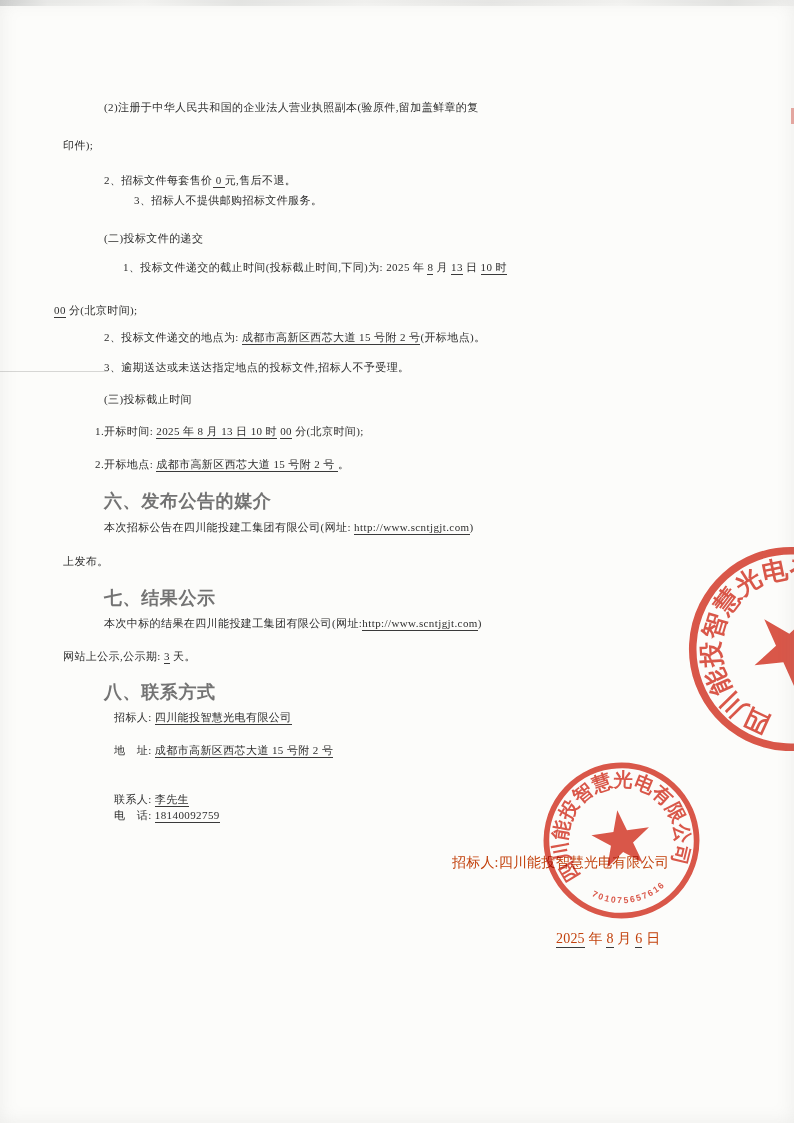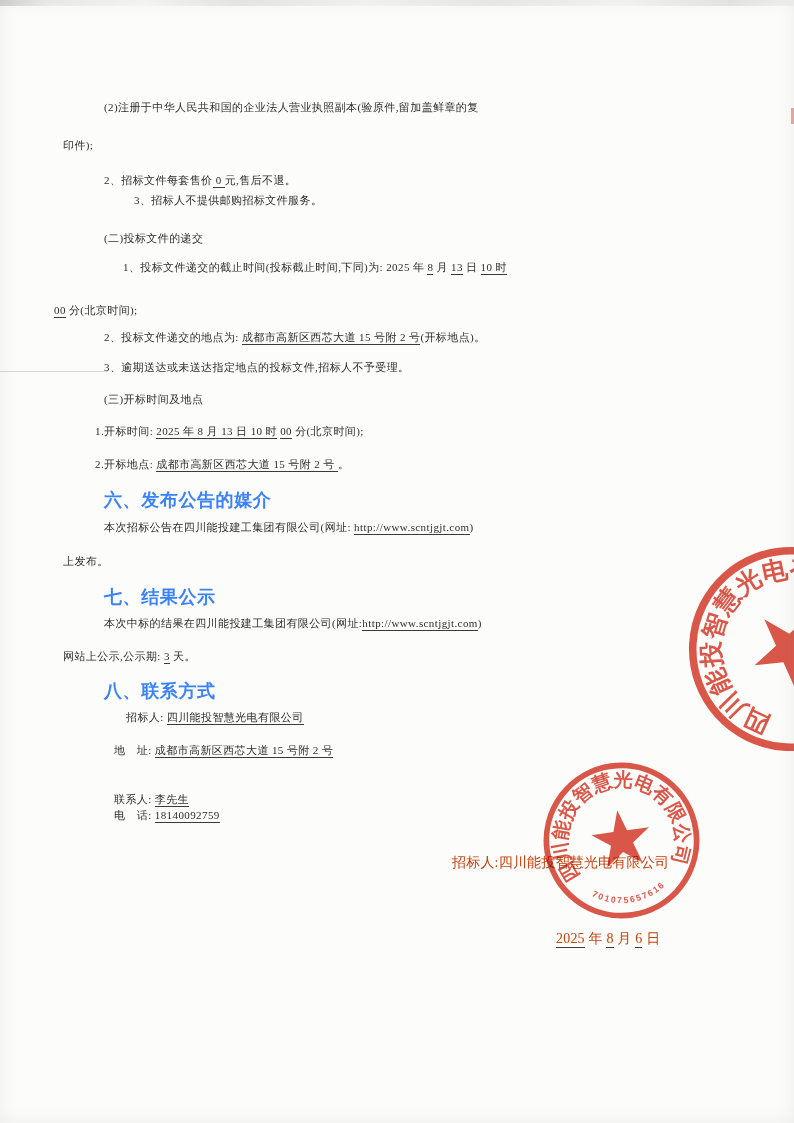--- a/index.html
+++ b/index.html
@@ -31,24 +31,24 @@
   .line{
     position:absolute;
     white-space:nowrap;
     font-size:11px;
     line-height:1.25;
     color:#2d2d2d;
     letter-spacing:.4px;
     z-index:2;
   }
   .line.hd{
-    font-family:Liberation Mono, monospace;
+    font-family:Liberation Sans, sans-serif;
     font-weight:700;
     font-size:18px;
-    color:#3b82f6;
+    color:#737373;
     letter-spacing:.6px;
   }
   .line.sign{
     font-size:14px;
     letter-spacing:.2px;
     color:#c2410c;
   }
   .u{
     border-bottom:1px solid #3a3a3a;
     padding-bottom:1px;
@@ -81,31 +81,31 @@
 <div id="lines-root">
     <div class="line" style="top: 101px; left: 104px;"><span>(2)注册于中华人民共和国的企业法人营业执照副本(验原件,留加盖鲜章的复</span></div>
     <div class="line" style="top: 139px; left: 63px;"><span>印件);</span></div>
     <div class="line" style="top: 174px; left: 104px;"><span>2、招标文件每套售价</span><span class="u"> 0 </span><span>元,售后不退。</span></div>
     <div class="line" style="top: 194px; left: 104px; margin-left: 30px;"><span>3、招标人不提供邮购招标文件服务。</span></div>
     <div class="line" style="top: 232px; left: 104px;"><span>(二)投标文件的递交</span></div>
     <div class="line" style="top: 261px; left: 104px; margin-left: 19px;"><span>1、投标文件递交的截止时间(投标截止时间,下同)为: 2025 年 </span><span class="u">8</span><span> 月 </span><span class="u">13</span><span> 日 </span><span class="u">10 时</span></div>
     <div class="line" style="top: 296px; left: 54px; margin-top: 8px;"><span class="u">00</span><span> 分(北京时间);</span></div>
     <div class="line" style="top: 331px; left: 104px;"><span>2、投标文件递交的地点为: </span><span class="u">成都市高新区西芯大道 15 号附 2 号</span><span>(开标地点)。</span></div>
     <div class="line" style="top: 361px; left: 104px;"><span>3、逾期送达或未送达指定地点的投标文件,招标人不予受理。</span></div>
-    <div class="line" style="top: 393px; left: 104px;"><span>(三)开标时间及地点</span></div>
+    <div class="line" style="top: 393px; left: 104px;"><span>(三)投标截止时间</span></div>
     <div class="line" style="top: 425px; left: 95px;"><span>1.开标时间: </span><span class="u"> 2025 年 8 月 13 日 10 时</span><span> </span><span class="u">00</span><span> 分(北京时间);</span></div>
     <div class="line" style="top: 458px; left: 95px;"><span>2.开标地点: </span><span class="u"> 成都市高新区西芯大道 15 号附 2 号 </span><span>。</span></div>
     <div class="line hd" style="top: 490px; left: 104px;"><span>六、发布公告的媒介</span></div>
     <div class="line" style="top: 521px; left: 104px;"><span>本次招标公告在四川能投建工集团有限公司(网址: </span><span class="u">http://www.scntjgjt.com</span><span>)</span></div>
     <div class="line" style="top: 555px; left: 63px;"><span>上发布。</span></div>
     <div class="line hd" style="top: 587px; left: 104px;"><span>七、结果公示</span></div>
     <div class="line" style="top: 617px; left: 104px;"><span>本次中标的结果在四川能投建工集团有限公司(网址:</span><span class="u">http://www.scntjgjt.com</span><span>)</span></div>
     <div class="line" style="top: 650px; left: 63px;"><span>网站上公示,公示期: </span><span class="u">3</span><span> 天。</span></div>
     <div class="line hd" style="top: 681px; left: 104px;"><span>八、联系方式</span></div>
-    <div class="line" style="top: 711px; left: 114px; margin-left: 12px;"><span>招标人: </span><span class="u">四川能投智慧光电有限公司</span></div>
+    <div class="line" style="top: 711px; left: 114px;"><span>招标人: </span><span class="u">四川能投智慧光电有限公司</span></div>
     <div class="line" style="top: 744px; left: 114px;"><span>地　址: </span><span class="u">成都市高新区西芯大道 15 号附 2 号</span></div>
     <div class="line" style="top: 777px; left: 114px; margin-top: 16px;"><span>联系人: </span><span class="u">李先生</span></div>
     <div class="line" style="top: 809px; left: 114px; text-align: center;"><span>电　话: </span><span class="u">18140092759</span></div>
     <div class="line sign" style="top: 854px; left: 452px;"><span>招标人:四川能投智慧光电有限公司</span></div>
     <div class="line sign" style="top: 886px; left: 556px; margin-top: 44px;"><span class="u">2025</span><span> 年 </span><span class="u">8</span><span> 月 </span><span class="u">6</span><span> 日</span></div>
   </div>
 
 <div class="stamp stamp-bottom">
   <svg viewBox="-100 -100 200 200" width="165" height="165" xmlns="http://www.w3.org/2000/svg" xmlns:xlink="http://www.w3.org/1999/xlink">
     <defs>

